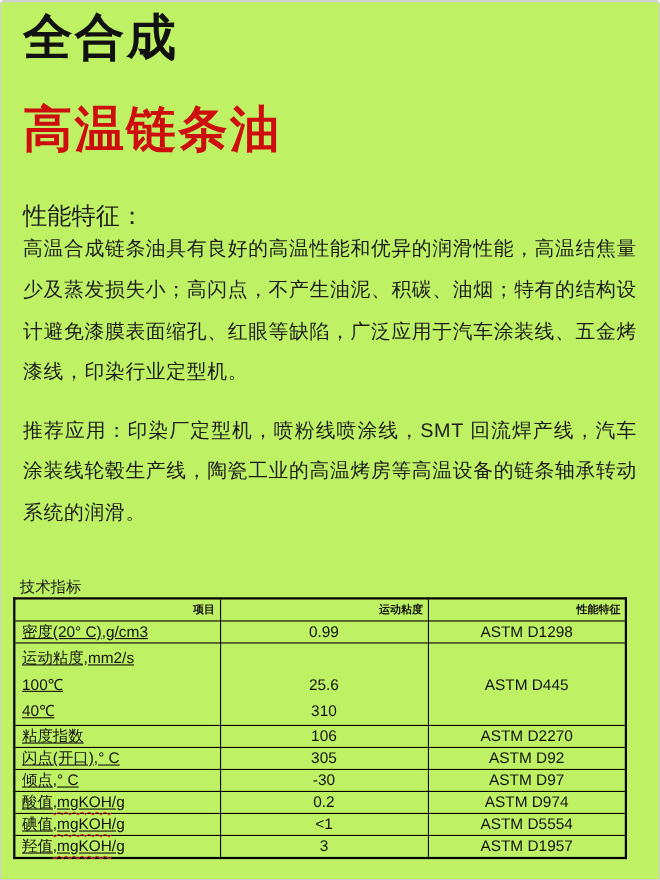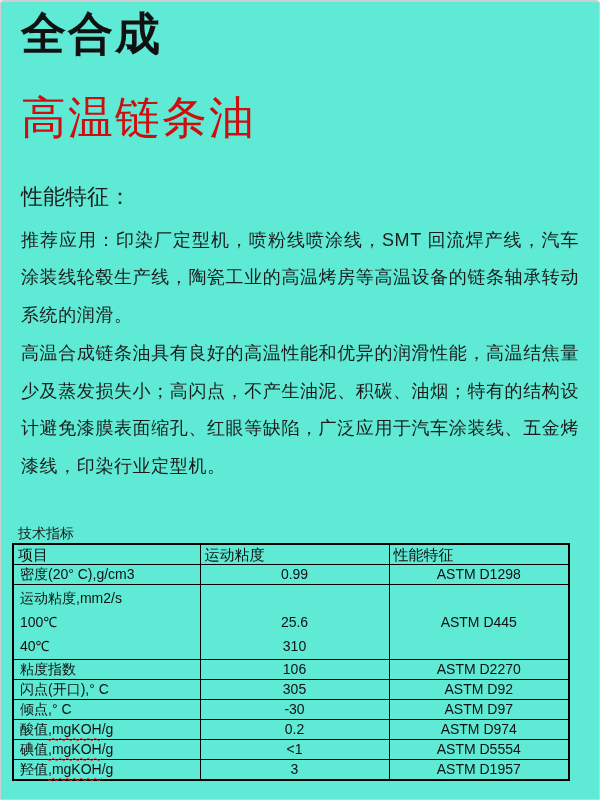--- a/index.html
+++ b/index.html
@@ -10,36 +10,36 @@
     color: #1c1c1c;
   }
   .frame {
     box-sizing: border-box;
     width: 600px;
     height: 800px;
     border: 1px solid #cfcfcf;
     border-top-width: 2px;
     border-radius: 4px 4px 0 0;
     overflow: hidden;
-    background: #5eead4;
+    background: #bef264;
   }
   .page {
     padding: 0 20px;
   }
   .title-black {
     font-size: 45px;
     font-weight: 800;
     letter-spacing: 2px;
     line-height: 1.05;
     margin: 8px 0 0 0;
     color: #111111;
   }
   .title-red {
     font-size: 45px;
-    font-weight: 400;
+    font-weight: 700;
     letter-spacing: 2px;
     line-height: 1.05;
     margin: 37px 0 0 0;
     color: var(--title-red, #c00000);
   }
   .sec-heading {
     font-size: 22px;
     line-height: 21px;
     margin: 44px 0 0 0;
     font-weight: 500;
@@ -69,38 +69,38 @@
     font-size: 14px;
     color: #111111;
   }
   table.spec-table, .spec-table th, .spec-table td {
     border: 1px solid #000000;
   }
   table.spec-table {
     border-width: 2px;
   }
   .spec-table th {
-    font-weight: 400;
-    text-align: left;
+    font-weight: 700;
+    text-align: right;
     padding: 1px 4px;
     line-height: 17px;
-    font-size: 15px;
+    font-size: 10px;
   }
   .spec-table td {
     padding: 1px 6px;
     vertical-align: middle;
   }
   .spec-table td .cell-line {
     line-height: 17px;
     white-space: nowrap;
   }
   .spec-table tr.tall td .cell-line {
     line-height: 24px;
   }
-  .spec-table td.col-item   { text-align: left; }
+  .spec-table td.col-item   { text-align: left; text-decoration: underline; }
   .spec-table td.col-value  { text-align: center; }
   .spec-table td.col-method { text-align: center; }
   .squiggle {
     text-decoration-line: underline;
     text-decoration-style: wavy;
     text-decoration-color: var(--spellcheck-red, #e53935);
     text-decoration-thickness: 1px;
     text-underline-offset: 3px;
   }
 </style>
@@ -109,23 +109,23 @@
 
 <div class="frame">
   <div class="page">
 
     <h1 class="title-black">全合成</h1>
 
     <h1 class="title-red">高温链条油</h1>
 
     <p class="sec-heading">性能特征：</p>
 
+    <p class="body-text">高温合成链条油具有良好的高温性能和优异的润滑性能，高温结焦量少及蒸发损失小；高闪点，不产生油泥、积碳、油烟；特有的结构设计避免漆膜表面缩孔、红眼等缺陷，广泛应用于汽车涂装线、五金烤漆线，印染行业定型机。</p>
+
     <p class="body-text apps">推荐应用：印染厂定型机，喷粉线喷涂线，SMT 回流焊产线，汽车涂装线轮毂生产线，陶瓷工业的高温烤房等高温设备的链条轴承转动系统的润滑。</p>
-
-    <p class="body-text">高温合成链条油具有良好的高温性能和优异的润滑性能，高温结焦量少及蒸发损失小；高闪点，不产生油泥、积碳、油烟；特有的结构设计避免漆膜表面缩孔、红眼等缺陷，广泛应用于汽车涂装线、五金烤漆线，印染行业定型机。</p>
 
     <div class="table-heading">技术指标</div>
 
     <table class="spec-table">
       <colgroup>
         <col style="width:187px">
         <col style="width:189px">
         <col style="width:180px">
       </colgroup>
       <thead>

